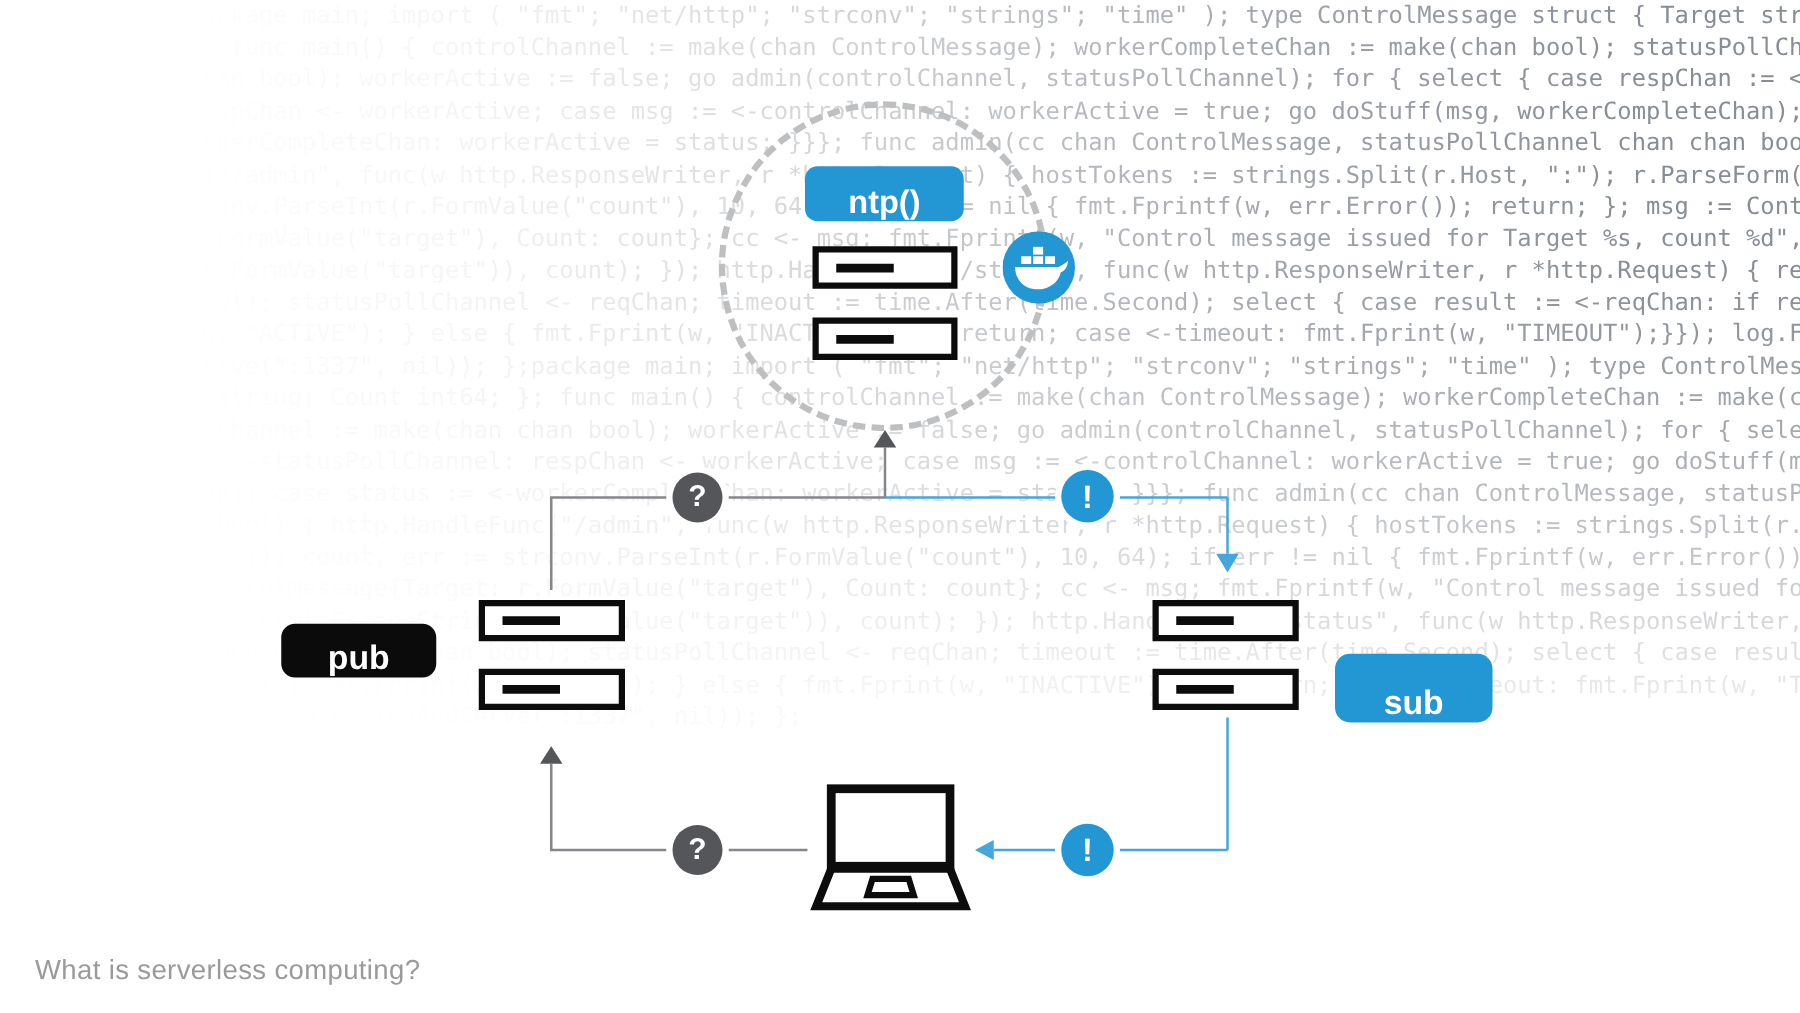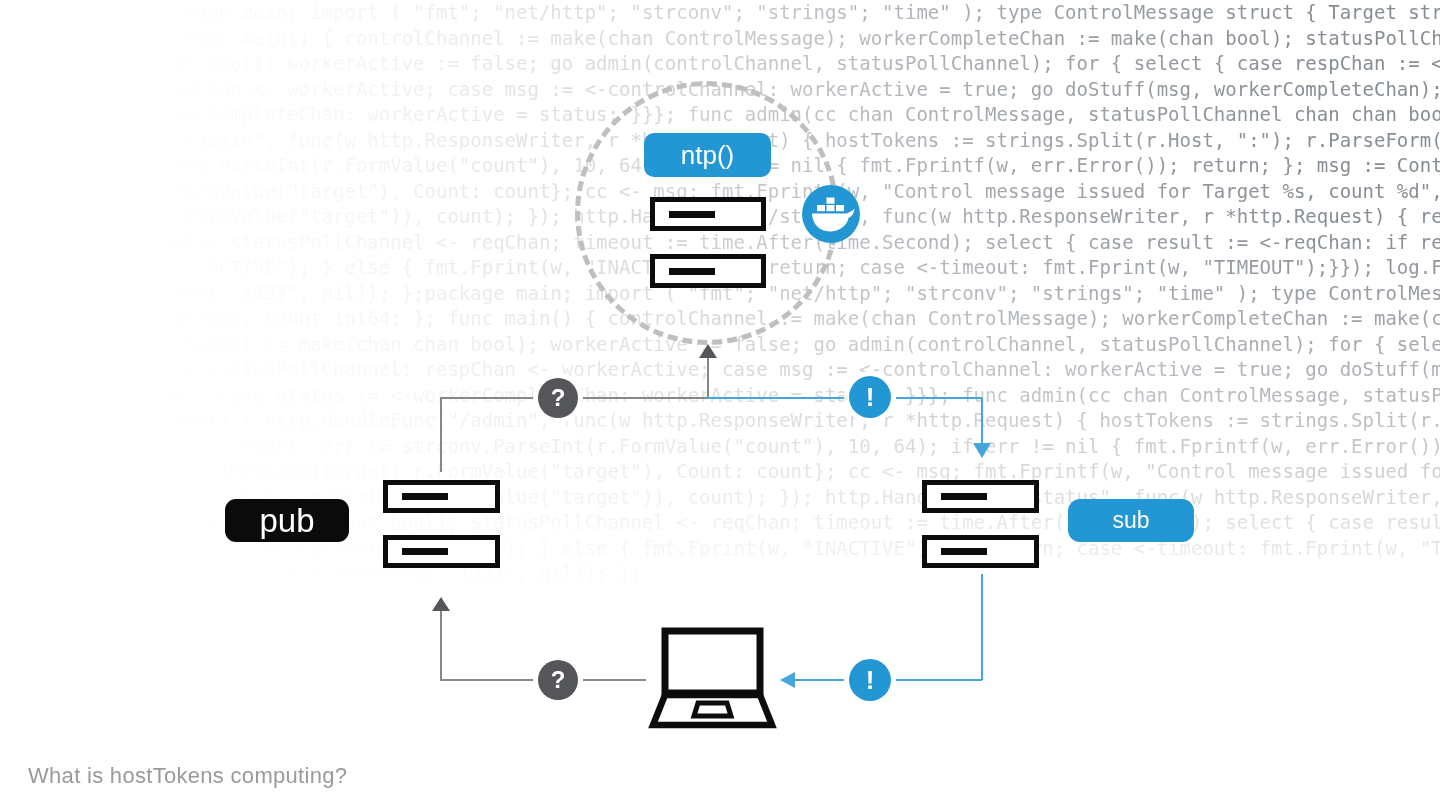--- a/index.html
+++ b/index.html
@@ -19,25 +19,25 @@
   .fade-bottom{background:linear-gradient(to bottom,rgba(255,255,255,0) 0%,
     rgba(255,255,255,0) 28%,rgba(255,255,255,.35) 48%,
     rgba(255,255,255,.8) 68%,#fff 80%,#fff 100%);}
 
   
   .diagram{position:absolute;inset:0;z-index:2;}
 
   .dashed-circle{left:575px;top:81px;width:264px;height:264px;border-radius:50%;
     border:5px dashed #bdbfc1;box-sizing:border-box;}
 
-  .pill{display:flex;align-items:center;justify-content:center;color:#fff;
-    font-weight:normal;border-radius:10px;box-sizing:border-box;}
+  .pill{display:flex;align-items:flex-end;justify-content:center;color:#fff;
+    font-weight:bold;border-radius:10px;box-sizing:border-box;}
   .pill-ntp{left:644px;top:133px;width:127px;height:44px;background:#2397d4;font-size:26px;}
-  .pill-pub{left:225px;top:499px;width:124px;height:43px;background:#0b0b0b;font-size:33px;border-radius:11px;}
-  .pill-sub{left:1068px;top:499px;width:126px;height:43px;background:#2397d4;font-size:23px;border-radius:12px;}
+  .pill-pub{left:225px;top:499px;width:124px;height:43px;background:#0b0b0b;font-size:27px;border-radius:11px;}
+  .pill-sub{left:1068px;top:523px;width:126px;height:55px;background:#2397d4;font-size:27px;border-radius:12px;}
 
   .server{background:#fff;border:5px solid #0c0c0c;box-sizing:border-box;}
   .server .bar{position:absolute;left:14px;top:50%;margin-top:-3.5px;width:46px;height:7px;background:#0c0c0c;}
 
   .hline,.vline{background:#85878a;}
   .hline{height:2px;}
   .vline{width:2px;}
   .blue-ln{background:#45a6db;}
   .tri{width:0;height:0;}
 
@@ -134,18 +134,18 @@
 
     <div class="abs" style="left:645px;top:624px;width:135px;height:110px;">
       <svg width="135" height="110" viewBox="0 0 135 110">
         <rect x="20" y="7" width="95" height="62" fill="#fff" stroke="#0c0c0c" stroke-width="7"></rect>
         <polygon points="20,71 115,71 127,101 8,101" fill="#fff" stroke="#0c0c0c" stroke-width="6.5" stroke-linejoin="miter"></polygon>
         <polygon points="53,79 82,79 86,92 49,92" fill="#fff" stroke="#0c0c0c" stroke-width="5" stroke-linejoin="miter"></polygon>
       </svg>
     </div>
 
     <div class="abs caption">
-      <span>What is hostTokens computing?</span>
+      <span>What is serverless computing?</span>
     </div>
 
 
   </div>
 </div>
 
 </body></html>

